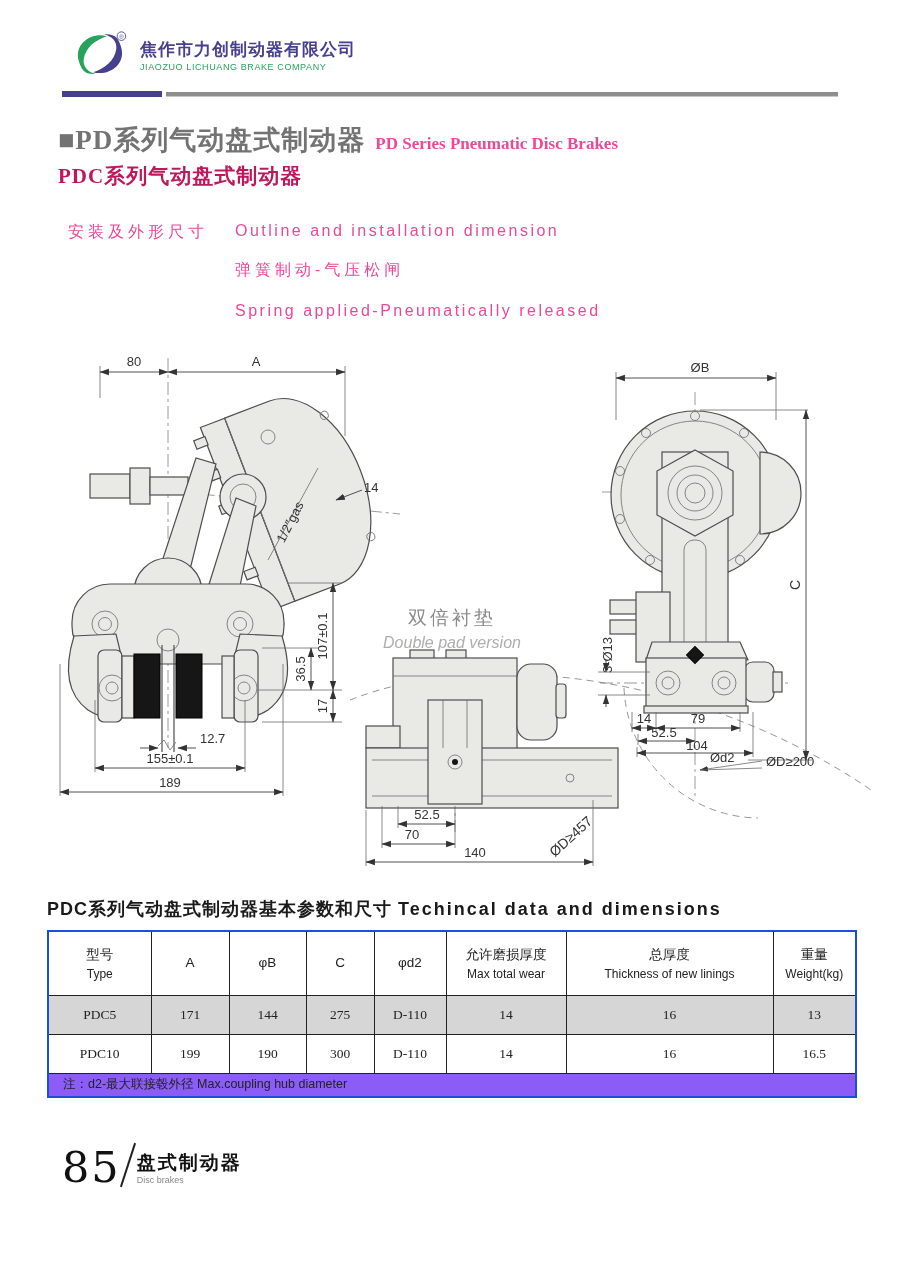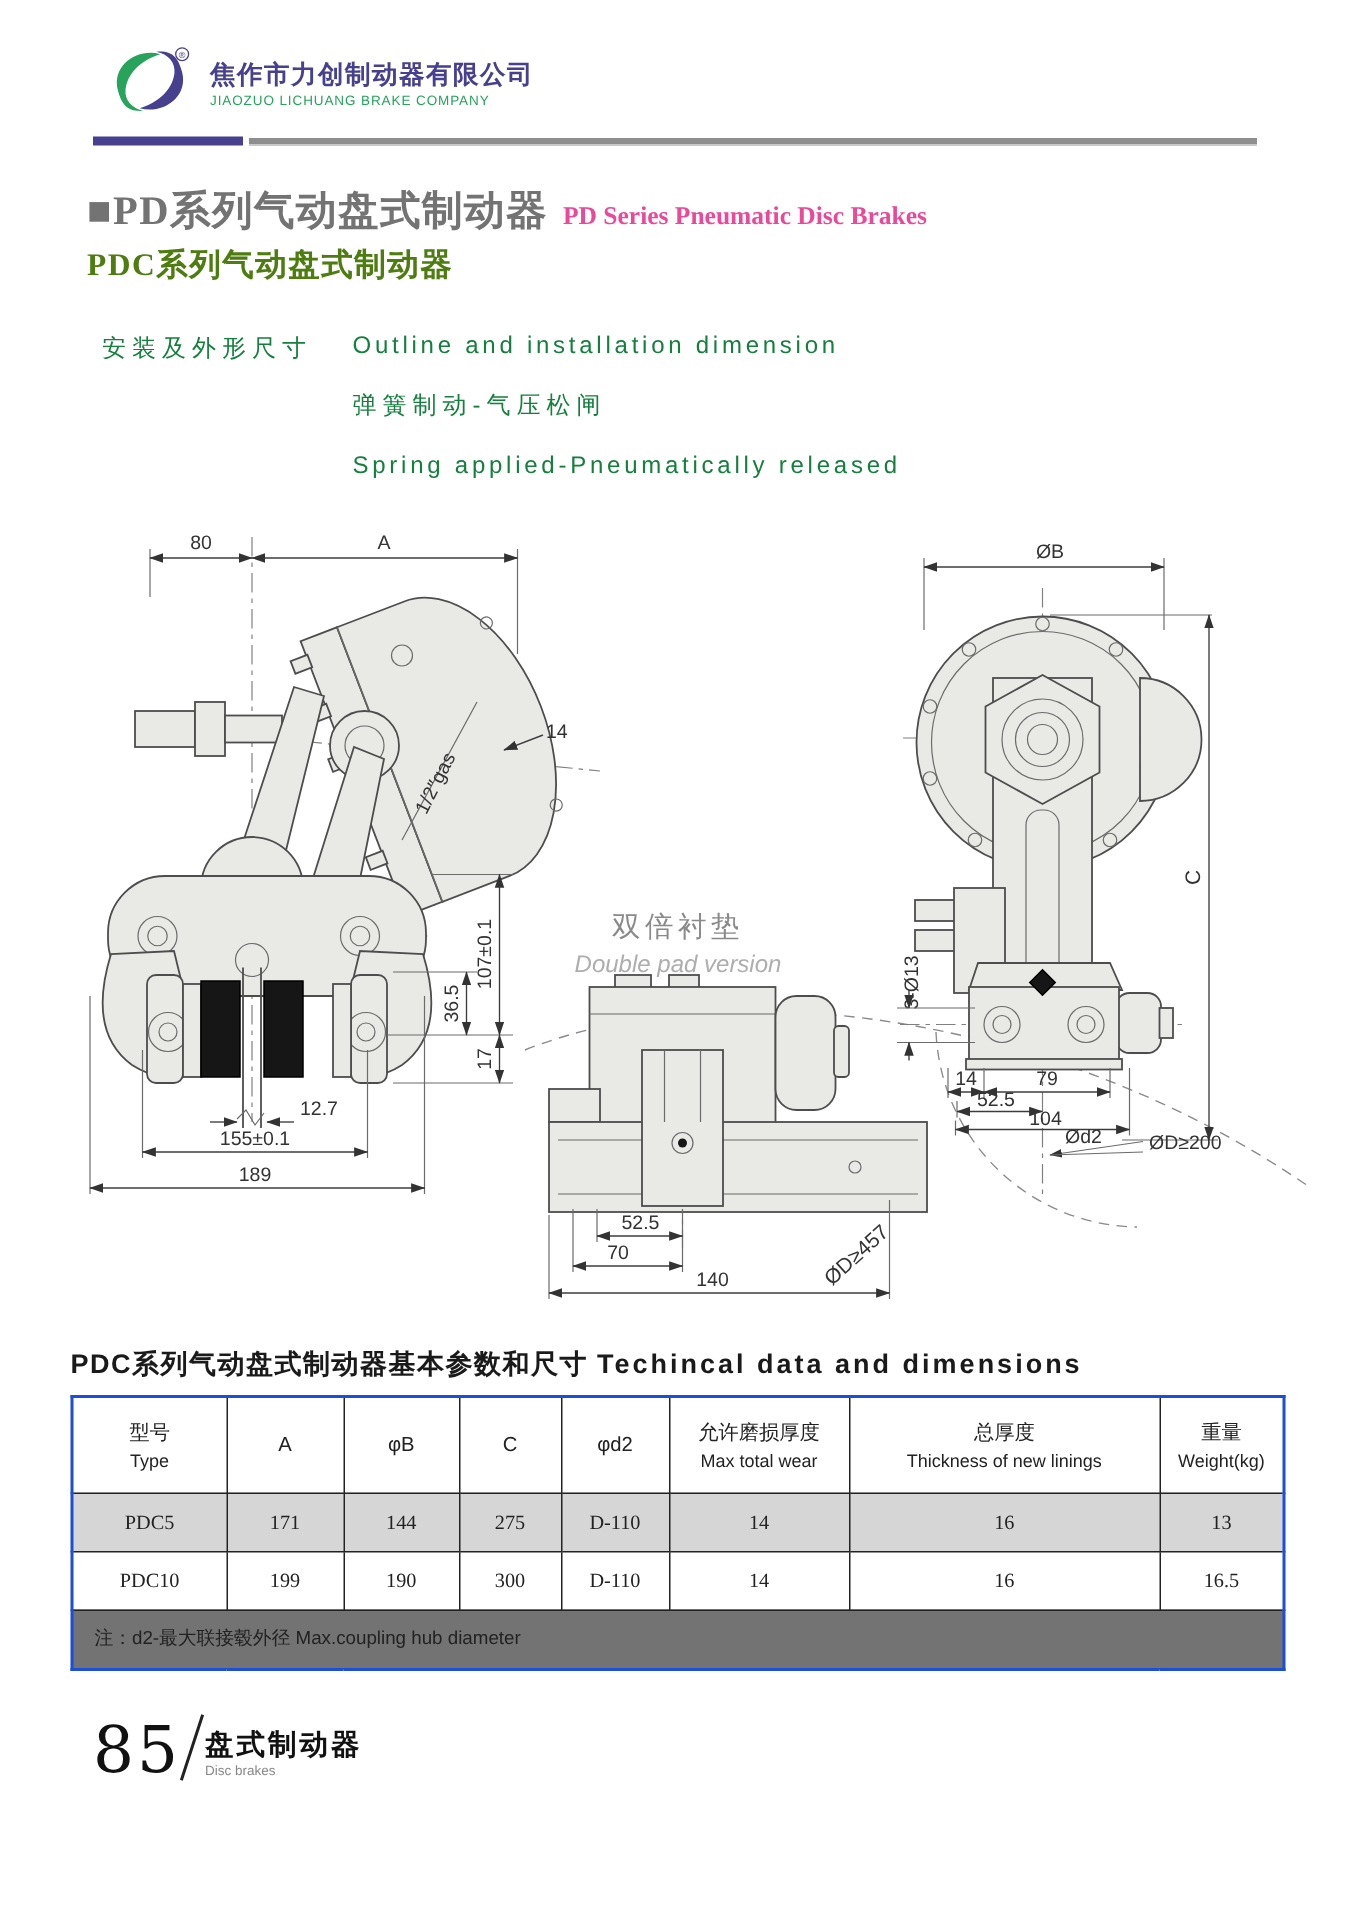--- a/index.html
+++ b/index.html
@@ -12,36 +12,36 @@
   .logo-svg { width:60px; height:54px; }
   .company { margin-left:10px; }
   .company-cn { font-size:17px; font-weight:bold; color:#46408f; letter-spacing:1px; }
   .company-en { font-size:9px; color:#27a35c; letter-spacing:0.6px; margin-top:1px; }
   .rule-purple { position:absolute; left:62px; top:91px; width:100px; height:6px; background:#46408f; }
   .rule-gray { position:absolute; left:166px; top:92px; width:672px; height:4px; background:#8e8e8e; border-bottom:1px solid #c9c9c9; }
   
   .title-row { position:absolute; left:58px; top:122px; display:flex; align-items:baseline; }
   .title-cn { font-family:"Liberation Serif", serif; font-size:27px; font-weight:bold; color:#737373; letter-spacing:1px; }
   .title-en { font-family:"Liberation Serif", serif; font-size:17px; font-weight:bold; color:#ec4899; margin-left:10px; }
-  .subtitle { position:absolute; left:58px; top:162px; font-family:"Liberation Serif", serif; font-size:21px; font-weight:bold; color:#4d7c0f; letter-spacing:1px; }
-  
-  .sec { position:absolute; color:#15803d; font-size:16px; }
+  .subtitle { position:absolute; left:58px; top:162px; font-family:"Liberation Serif", serif; font-size:21px; font-weight:bold; color:#be185d; letter-spacing:1px; }
+  
+  .sec { position:absolute; color:#ec4899; font-size:16px; }
   .sec-cn { letter-spacing:4px; }
   .sec-en { letter-spacing:2.5px; }
   
   .tbl-title { position:absolute; left:47px; top:897px; font-size:18px; color:#1a1a1a; font-weight:600; letter-spacing:1px; }
   table.spec { position:absolute; left:47px; top:930px; width:808px; border-collapse:collapse; table-layout:fixed; }
   table.spec th, table.spec td { border:1px solid #222; text-align:center; vertical-align:middle; color:#222; }
   table.spec { border:2px solid #1d4ed8; }
   th .h-cn { font-size:13.5px; font-weight:normal; display:block; line-height:1.6; }
   th .h-en { font-size:12px; font-weight:normal; display:block; line-height:1.4; }
   tr.hdr { height:64px; background:#fff; }
   tr.r1 { height:39px; background:#d6d6d6; }
   tr.r2 { height:39px; background:#ffffff; }
-  tr.note { height:40px; background:#737373; }
+  tr.note { height:24px; background:#8b5cf6; }
   tr.r1 td, tr.r2 td { font-size:13.5px;font-family:Liberation Serif, serif; }
   tr.note td { text-align:left; font-size:12.5px; padding-left:14px; }
   
   .footer { position:absolute; left:62px; top:1142px; display:flex; align-items:flex-end; }
   .page-num { font-family:"DejaVu Serif", serif; font-size:43px; color:#111; line-height:0.95; letter-spacing:2px; }
   .slash { width:2px; height:46px; background:#222; transform:rotate(18deg); margin:0 8px 0 6px; }
   .foot-labels { padding-bottom:3px; }
   .foot-cn { font-size:19px; font-weight:bold; color:#111; letter-spacing:2px; }
   .foot-en { font-size:9px; color:#888; margin-top:-1px; }
   

